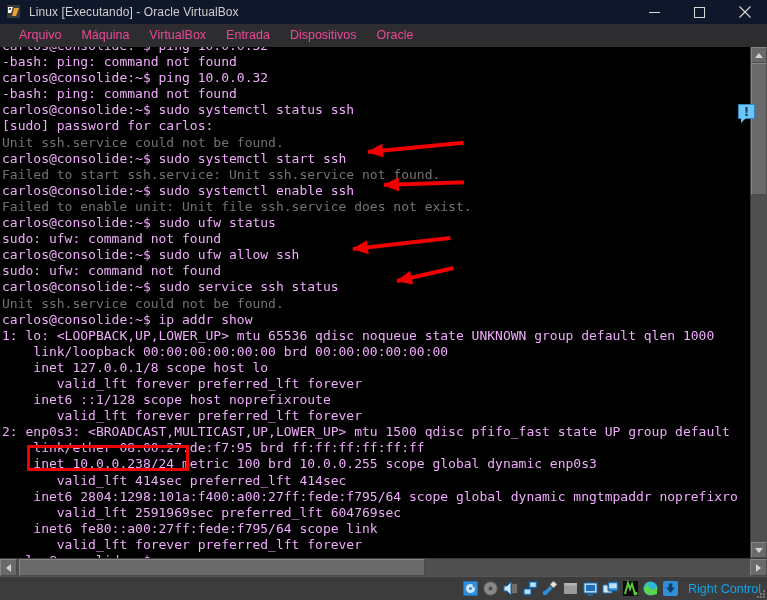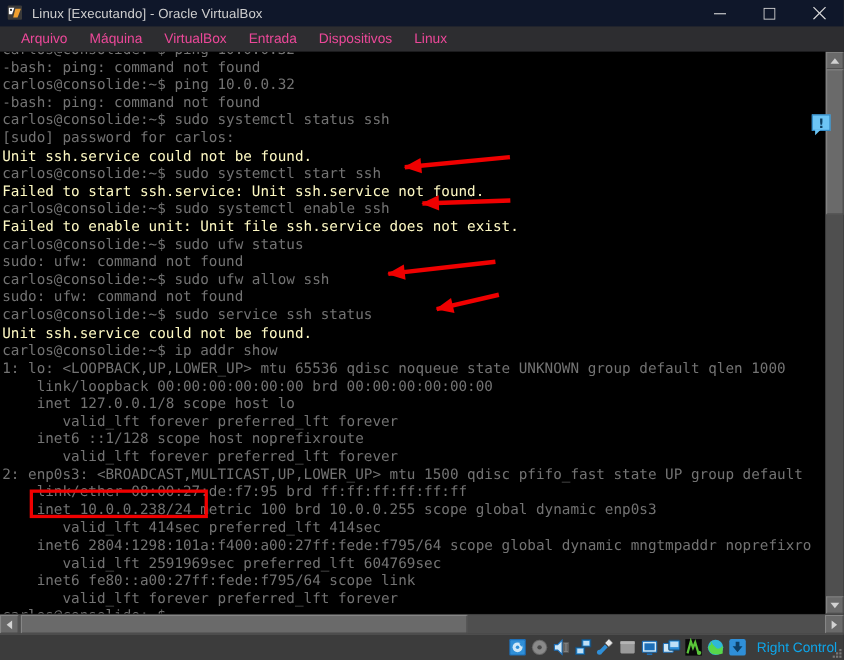--- a/index.html
+++ b/index.html
@@ -100,22 +100,22 @@
     left: 2px;
     top: -9px;
     font-family: "DejaVu Sans Mono", "Liberation Mono", monospace;
     font-size: 13px;
     line-height: 16.1px;
     color: #d8d8d8;
     white-space: pre;
     letter-spacing: 0px;
   }
   .term-lines .l { height: 16.1px; }
-  .red { color: #fef9c3; }
-  .wht { color: #737373; }
+  .red { color: #737373; }
+  .wht { color: #f0abfc; }
 
   
   .notif {
     position: absolute;
     left: 738px;
     top: 57px;
     width: 17px;
     height: 15px;
     background: #6cc5f5;
     border: 1px solid #2f87c4;
@@ -310,21 +310,21 @@
       </div>
     </div>
   </div>
 
   <div class="menubar">
     <div class="menu-item">Arquivo</div>
     <div class="menu-item">Máquina</div>
     <div class="menu-item">VirtualBox</div>
     <div class="menu-item">Entrada</div>
     <div class="menu-item">Dispositivos</div>
-    <div class="menu-item">Linux</div>
+    <div class="menu-item">Oracle</div>
   </div>
 
   <div class="vm-area">
     <div class="term">
       <div class="term-lines" id="term-lines"><div class="l wht">carlos@consolide:~$ ping 10.0.0.32</div><div class="l wht">-bash: ping: command not found</div><div class="l wht">carlos@consolide:~$ ping 10.0.0.32</div><div class="l wht">-bash: ping: command not found</div><div class="l wht">carlos@consolide:~$ sudo systemctl status ssh</div><div class="l wht">[sudo] password for carlos:</div><div class="l red">Unit ssh.service could not be found.</div><div class="l wht">carlos@consolide:~$ sudo systemctl start ssh</div><div class="l red">Failed to start ssh.service: Unit ssh.service not found.</div><div class="l wht">carlos@consolide:~$ sudo systemctl enable ssh</div><div class="l red">Failed to enable unit: Unit file ssh.service does not exist.</div><div class="l wht">carlos@consolide:~$ sudo ufw status</div><div class="l wht">sudo: ufw: command not found</div><div class="l wht">carlos@consolide:~$ sudo ufw allow ssh</div><div class="l wht">sudo: ufw: command not found</div><div class="l wht">carlos@consolide:~$ sudo service ssh status</div><div class="l red">Unit ssh.service could not be found.</div><div class="l wht">carlos@consolide:~$ ip addr show</div><div class="l wht">1: lo: &lt;LOOPBACK,UP,LOWER_UP&gt; mtu 65536 qdisc noqueue state UNKNOWN group default qlen 1000</div><div class="l wht">    link/loopback 00:00:00:00:00:00 brd 00:00:00:00:00:00</div><div class="l wht">    inet 127.0.0.1/8 scope host lo</div><div class="l wht">       valid_lft forever preferred_lft forever</div><div class="l wht">    inet6 ::1/128 scope host noprefixroute</div><div class="l wht">       valid_lft forever preferred_lft forever</div><div class="l wht">2: enp0s3: &lt;BROADCAST,MULTICAST,UP,LOWER_UP&gt; mtu 1500 qdisc pfifo_fast state UP group default</div><div class="l wht">    link/ether 08:00:27:de:f7:95 brd ff:ff:ff:ff:ff:ff</div><div class="l wht">    inet 10.0.0.238/24 metric 100 brd 10.0.0.255 scope global dynamic enp0s3</div><div class="l wht">       valid_lft 414sec preferred_lft 414sec</div><div class="l wht">    inet6 2804:1298:101a:f400:a00:27ff:fede:f795/64 scope global dynamic mngtmpaddr noprefixro</div><div class="l wht">       valid_lft 2591969sec preferred_lft 604769sec</div><div class="l wht">    inet6 fe80::a00:27ff:fede:f795/64 scope link</div><div class="l wht">       valid_lft forever preferred_lft forever</div><div class="l wht">carlos@consolide:~$</div></div>
     </div>
 
     <div class="vscroll">
       <div class="vs-btn">
           <div class="tri tri-up"></div>

